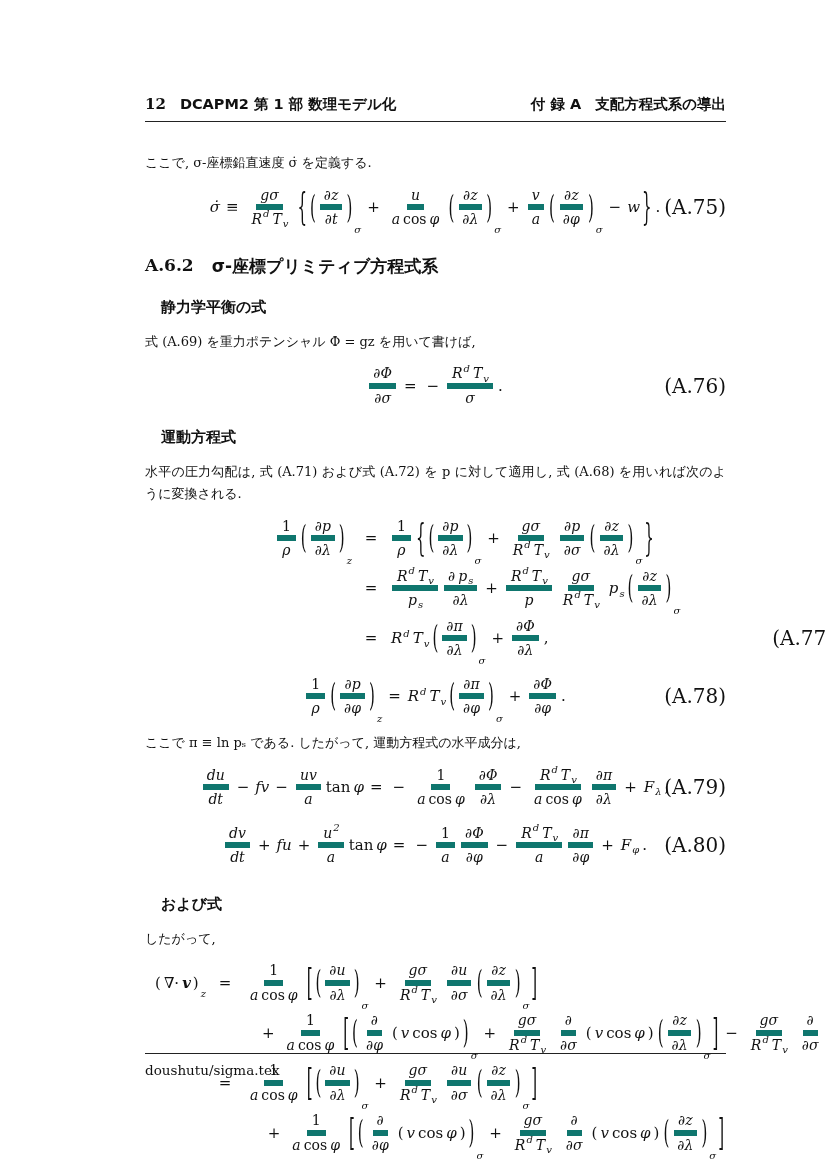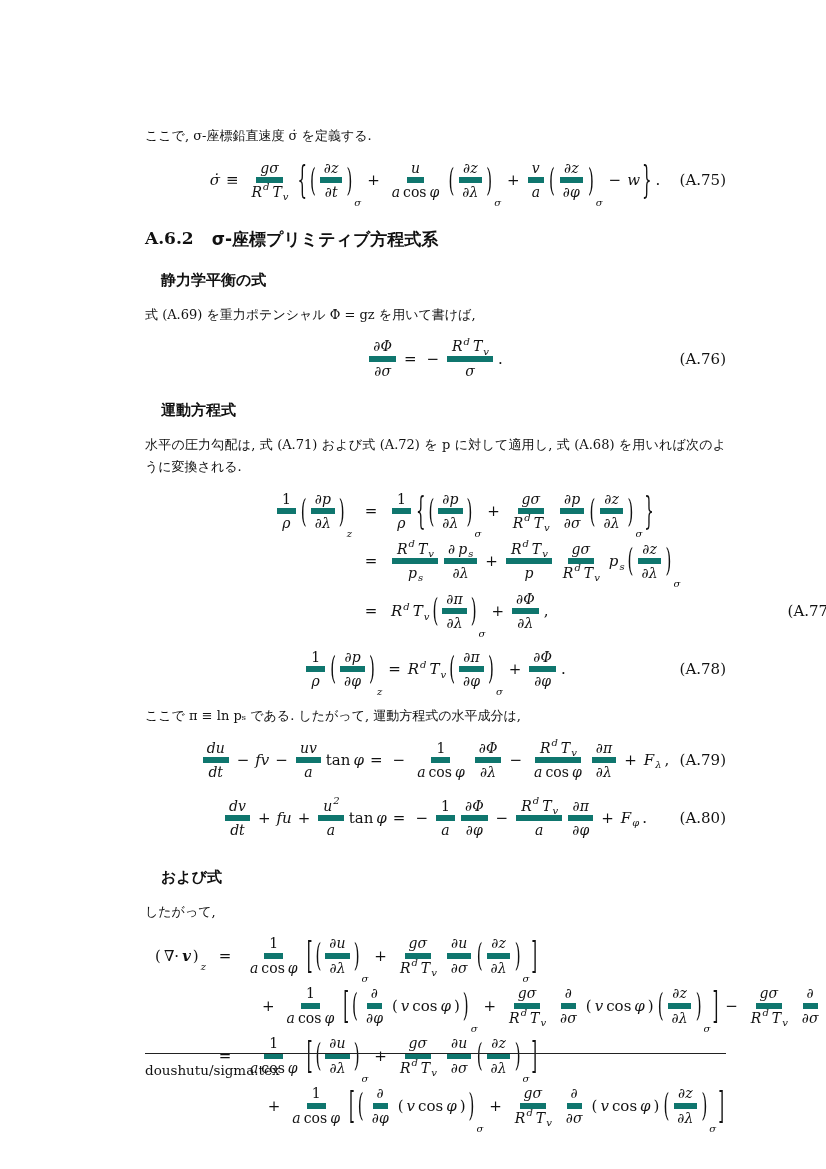--- a/index.html
+++ b/index.html
@@ -26,21 +26,21 @@
   .eqline + .eqline{margin-top:6px;}
   .eqlhs{display:inline-flex;align-items:center;justify-content:flex-end;}
   .eqeq{width:36px;display:flex;justify-content:center;align-items:center;}
   .eqrhs{display:inline-flex;align-items:center;flex:1;justify-content:flex-start;flex-wrap:nowrap;}
   .eqcenter .eqrhs{justify-content:center;}
   .eq77{padding-left:108px;}
   .eq77 .eqlhs{min-width:100px;}
   .eqdiv .eqlhs{min-width:62px;}
   .eqrhs.cont{padding-left:50px;}
   .eqtag{position:absolute;right:0;top:50%;transform:translateY(-50%);
-         font-size:15px;font-style:normal;}
+         font-size:20px;font-style:normal;}
   .eq77 .eqtag{right:-108px;}
   
   .mt{font-style:italic;margin:0 1px;white-space:pre;}
   .mr{font-style:normal;margin:0 2px;white-space:pre;}
   .mbi{font-style:italic;font-weight:bold;margin:0 1px;}
   .mo{margin:0 5px;font-style:normal;}
   .mss{display:inline-flex;align-items:center;margin:0 1px;}
   .msup{font-size:10px;position:relative;top:-5px;font-style:italic;}
   .msub{font-size:10px;position:relative;top:5px;font-style:italic;}
   .mfrac{display:inline-flex;flex-direction:column;align-items:center;margin:0 3px;
@@ -54,20 +54,30 @@
   
   .footer{position:absolute;left:145px;right:100px;top:1053px;border-top:1px solid #222;
           padding-top:8px;display:flex;justify-content:space-between;font-size:13.5px;}
 </style>
 </head>
 <body>
 
 <div class="page">
   <div class="content">
 
+    <div class="hdr">
+      <span class="left">
+        <span class="pgnum">12</span>
+        <span class="hdr-title">DCAPM2 第 1 部 数理モデル化</span>
+      </span>
+      <span class="right">
+        <span class="hdr-title">付 録 A</span>
+        <span class="hdr-title">支配方程式系の導出</span>
+      </span>
+    </div>
 
     <p class="para" style="margin-top:30px;">ここで, σ-座標鉛直速度 σ̇ を定義する.</p>
 
     <div class="eqblock eqcenter">
         <div class="eqline">
           <span class="eqrhs">
             <span class="mt">σ̇</span>
             <span class="mo">≡</span>
             <span class="mfrac">
               <span class="mnum">

